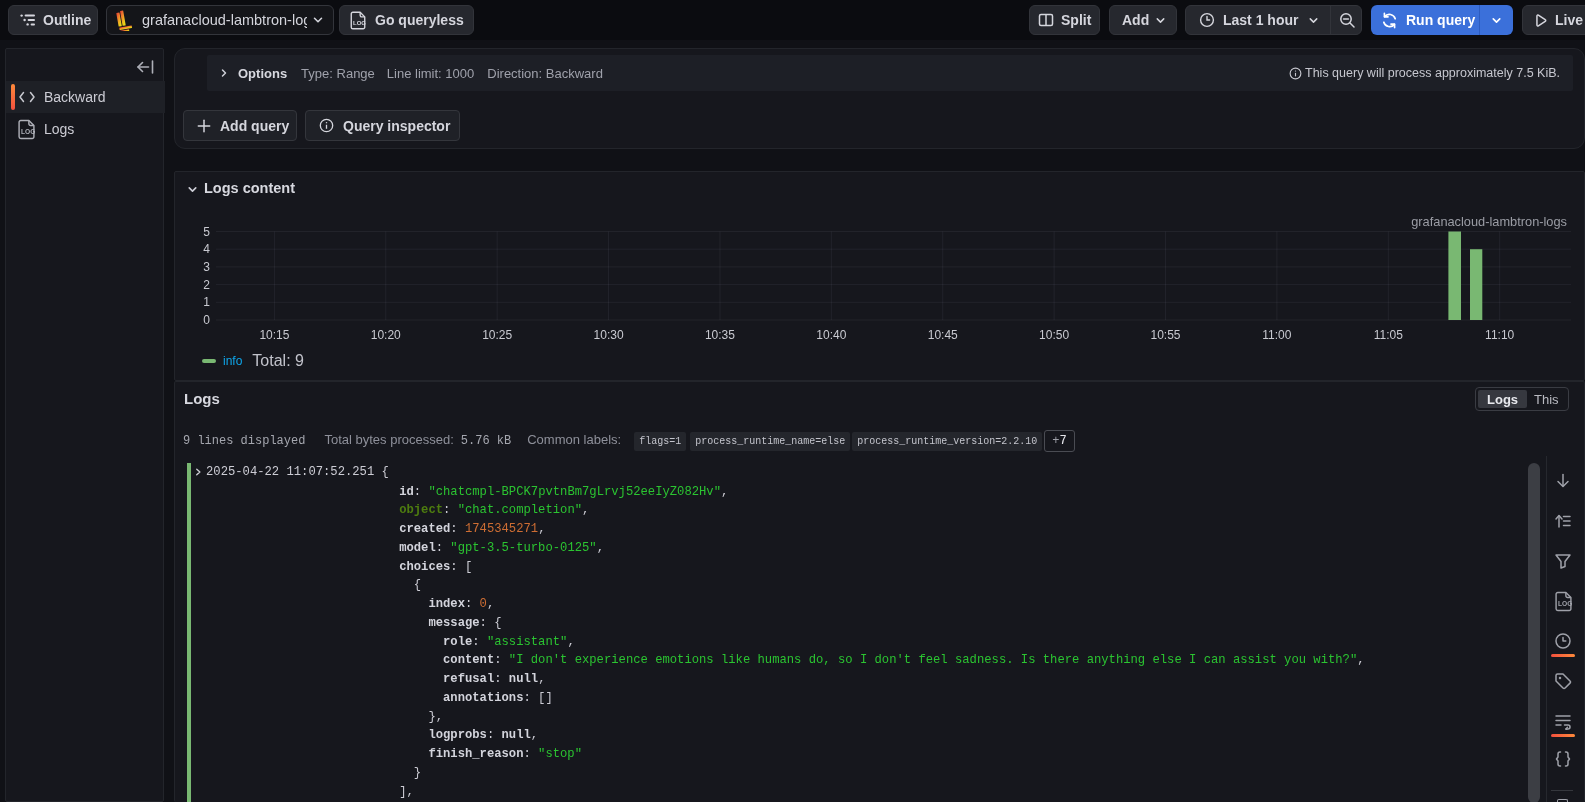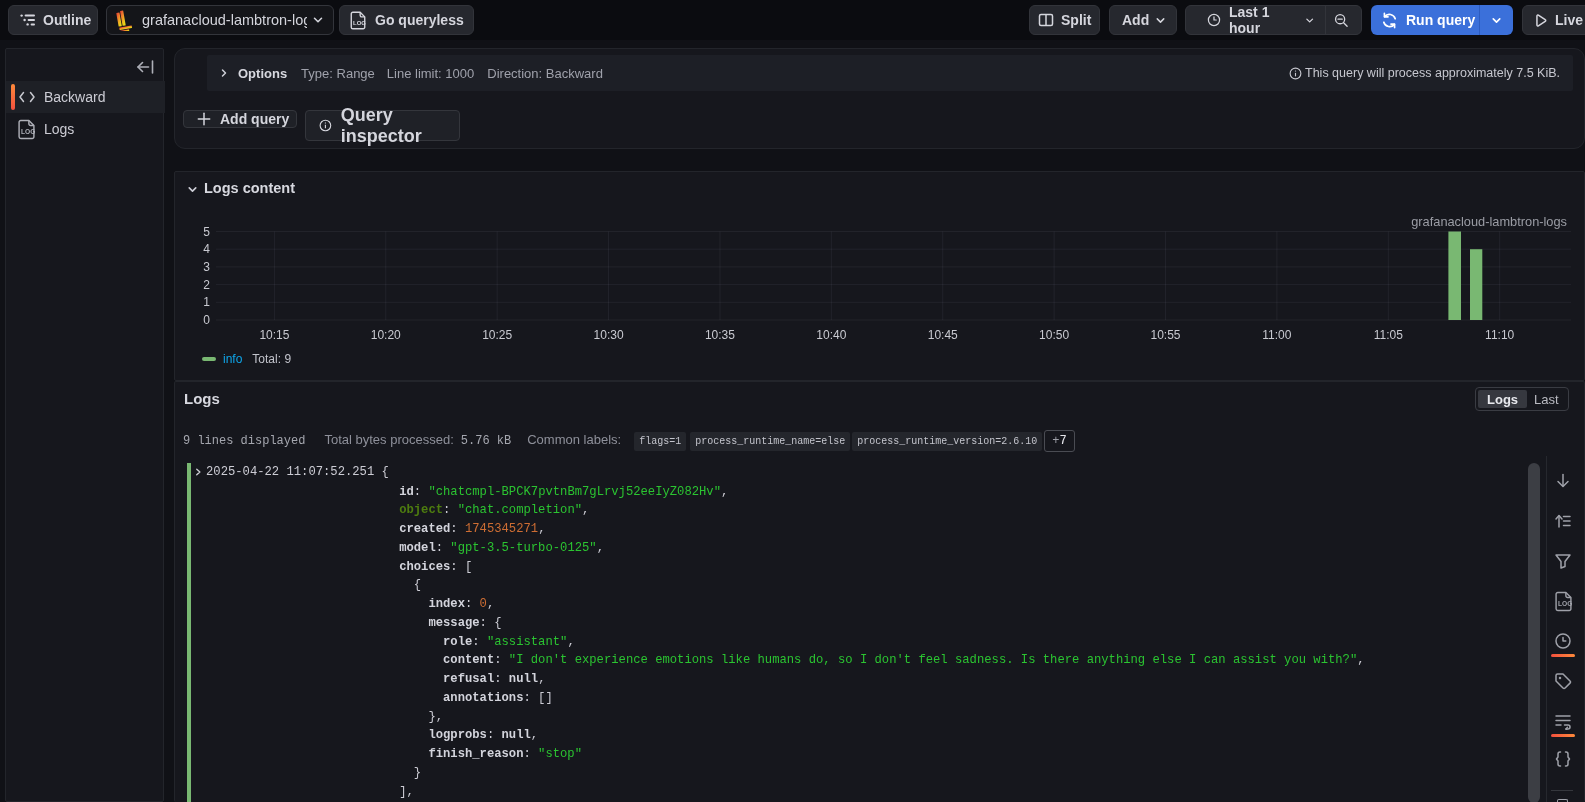--- a/index.html
+++ b/index.html
@@ -71,21 +71,21 @@
     <span style="margin-left:7px;font-weight:600;">Split</span>
   </div>
 
   <div class="btn" style="left:1109px;width:68px;">
     <span style="margin-left:12px;font-weight:600;">Add</span>
     <svg width="13" height="13" viewBox="0 0 16 16" style="margin-left:5px" fill="none" stroke="#d5d6dd" stroke-width="1.8" stroke-linecap="round" stroke-linejoin="round">
       <path d="M4 6 L8 10 L12 6"></path>
     </svg>
   </div>
 
-  <div class="btn" style="left:1185px;width:177px;padding:12px;">
+  <div class="btn" style="left:1185px;width:177px;padding:4px;">
     <svg width="16" height="16" viewBox="0 0 16 16" style="margin-left:9px" fill="none" stroke="#d5d6dd" stroke-width="1.4">
       <circle cx="8" cy="8" r="6.4"></circle>
         <path d="M8 4.5 V8 H10.6" stroke-linecap="round"></path>
     </svg>
     <span style="margin-left:8px;font-weight:600;">Last 1 hour</span>
     <svg width="13" height="13" viewBox="0 0 16 16" style="margin-left:9px" fill="none" stroke="#d5d6dd" stroke-width="1.8" stroke-linecap="round" stroke-linejoin="round">
       <path d="M4 6 L8 10 L12 6"></path>
     </svg>
     <div style="width:1px;height:30px;background:#32343a;margin-left:10px;"></div>
     <svg width="17" height="17" viewBox="0 0 17 17" style="margin-left:8px" fill="none" stroke="#d5d6dd" stroke-width="1.5" stroke-linecap="round">
@@ -147,34 +147,34 @@
       <span style="margin-left:12px;font-size:13px;color:#9fa1ab;">Line limit: 1000</span>
       <span style="margin-left:13px;font-size:13px;color:#9fa1ab;">Direction: Backward</span>
       <span style="flex:1"></span>
       <svg width="13" height="13" viewBox="0 0 16 16" style="margin-right:3px" fill="none" stroke="#c6c7cf" stroke-width="1.4">
         <circle cx="8" cy="8" r="6.6"></circle>
           <line x1="8" y1="7.2" x2="8" y2="11.5"></line>
           <line x1="8" y1="4.4" x2="8" y2="5.6"></line>
       </svg>
       <span style="font-size:12.5px;color:#c6c7cf;margin-right:13px;">This query will process approximately 7.5 KiB.</span>
     </div>
-    <div class="abs" style="left:8px;top:61px;width:114px;height:18px;background:#1f2127;border:1px solid #34363c;border-radius:4px;display:flex;align-items:center;color:#d5d6dd;">
+    <div class="abs" style="left:8px;top:61px;width:114px;height:31px;background:#1f2127;border:1px solid #34363c;border-radius:4px;display:flex;align-items:center;color:#d5d6dd;">
       <svg width="14" height="14" viewBox="0 0 16 16" style="margin-left:13px" fill="none" stroke="#d5d6dd" stroke-width="1.7" stroke-linecap="round">
         <line x1="8" y1="1.5" x2="8" y2="14.5"></line>
           <line x1="1.5" y1="8" x2="14.5" y2="8"></line>
       </svg>
       <span style="margin-left:9px;font-size:14px;font-weight:600;">Add query</span>
     </div>
     <div class="abs" style="left:130px;top:61px;width:155px;height:31px;background:#1f2127;border:1px solid #34363c;border-radius:4px;display:flex;align-items:center;color:#d5d6dd;">
       <svg width="15" height="15" viewBox="0 0 16 16" style="margin-left:13px" fill="none" stroke="#d5d6dd" stroke-width="1.4">
         <circle cx="8" cy="8" r="6.6"></circle>
           <line x1="8" y1="7.2" x2="8" y2="11.5"></line>
           <line x1="8" y1="4.4" x2="8" y2="5.6"></line>
       </svg>
-      <span style="margin-left:9px;font-size:18px;font-weight:600;">Query inspector</span>
+      <span style="margin-left:9px;font-size:14px;font-weight:600;">Query inspector</span>
     </div>
   </div>
 
   <div class="panel" style="left:174px;top:171px;width:1411px;height:210px;">
     <svg width="13" height="13" viewBox="0 0 16 16" style="position:absolute;left:11px;top:11px;" fill="none" stroke="#cdced6" stroke-width="2" stroke-linecap="round" stroke-linejoin="round">
       <path d="M4 6 L8 10 L12 6"></path>
     </svg>
     <div class="abs" style="left:29px;top:8px;font-size:14.5px;font-weight:600;color:#d7d8df;">Logs content</div>
     <div class="abs" style="right:17px;top:42px;font-size:12.8px;color:#9b9da5;">grafanacloud-lambtron-logs</div>
 
@@ -217,40 +217,40 @@
           <line x1="1324.69" y1="59.5" x2="1324.69" y2="148" stroke="rgba(204,204,220,0.07)" stroke-width="1"></line>
           <text x="1324.69" y="167" text-anchor="middle" font-size="12" fill="#c9cad1" font-family="Liberation Sans">11:10</text>
           <rect x="1273.4" y="59.5" width="12.6" height="88.5" fill="#79b872"></rect>
           <rect x="1295" y="77.2" width="12.3" height="70.8" fill="#79b872"></rect>
         </svg>
       </div>
 
     <div class="abs" style="left:27px;top:180px;display:flex;align-items:center;">
       <div style="width:14px;height:4px;border-radius:2px;background:#79b872;"></div>
       <span style="margin-left:7px;font-size:12px;color:#0ea5e9;">info</span>
-      <span style="margin-left:10px;font-size:12px;color:#c2c3cb;">Total: 9</span>
+      <span style="margin-left:10px;font-size:16px;color:#c2c3cb;">Total: 9</span>
     </div>
   </div>
 
   <div class="panel" style="left:174px;top:381px;width:1411px;height:421px;border-bottom:none;">
     <div class="abs" style="left:9px;top:8px;font-size:15px;font-weight:700;color:#d7d8df;">Logs</div>
 
     <div class="abs" style="left:1300px;top:5px;height:24px;border:1px solid #3a3c43;border-radius:4px;display:flex;align-items:center;padding:2px;">
       <div style="background:#36383f;border-radius:2px;height:18px;display:flex;align-items:center;padding:0 9px;font-size:13px;font-weight:700;color:#e8e9ee;">Logs</div>
-      <div style="padding:0 7px;font-size:13px;color:#b9bac1;">Last</div>
+      <div style="padding:0 7px;font-size:13px;color:#b9bac1;">This</div>
     </div>
 
     <div class="abs" style="left:8px;top:48px;width:1395px;height:20px;display:flex;align-items:baseline;">
       <span class="mono" style="font-size:12px;color:#a5a7af;">9 lines displayed</span>
       <span style="margin-left:19px;font-size:13px;color:#8e909a;">Total bytes processed:</span>
       <span class="mono" style="margin-left:7px;font-size:12px;color:#a5a7af;">5.76 kB</span>
       <span style="margin-left:16px;font-size:13px;color:#8e909a;">Common labels:</span>
       <span class="mono" style="margin-left:13px;font-size:10px;color:#c3c4cc;background:#24262c;border-radius:2px;padding:4px 5px;">flags=1</span>
       <span class="mono" style="margin-left:4px;font-size:10px;color:#c3c4cc;background:#24262c;border-radius:2px;padding:4px 5px;">process_runtime_name=else</span>
-      <span class="mono" style="margin-left:2px;font-size:10px;color:#c3c4cc;background:#24262c;border-radius:2px;padding:4px 5px;">process_runtime_version=2.6.10</span>
+      <span class="mono" style="margin-left:2px;font-size:10px;color:#c3c4cc;background:#24262c;border-radius:2px;padding:4px 5px;">process_runtime_version=2.2.10</span>
       <span class="mono" style="margin-left:2px;font-size:12px;border:1px solid #4a4c53;border-radius:3px;padding:3px 7px;"><span style="color:#9fa1a9">+</span><span style="color:#e6e7ec">7</span></span>
     </div>
 
     <div class="abs" style="left:12px;top:81px;width:3.5px;height:340px;background:#79b872;"></div>
     <div id="logline1" class="abs mono" style="left:18px;top:81px;font-size:12.2px;line-height:18px;color:#ccccd4;display:flex;align-items:center;">
       <svg width="10" height="10" viewBox="0 0 16 16" fill="none" stroke="#ccccd4" stroke-width="2.2" stroke-linecap="round" stroke-linejoin="round" style="margin-right:3px">
         <path d="M6 3.5 L11 8 L6 12.5"></path>
       </svg>
       <span>2025-04-22 11:07:52.251 {</span>
     </div>

